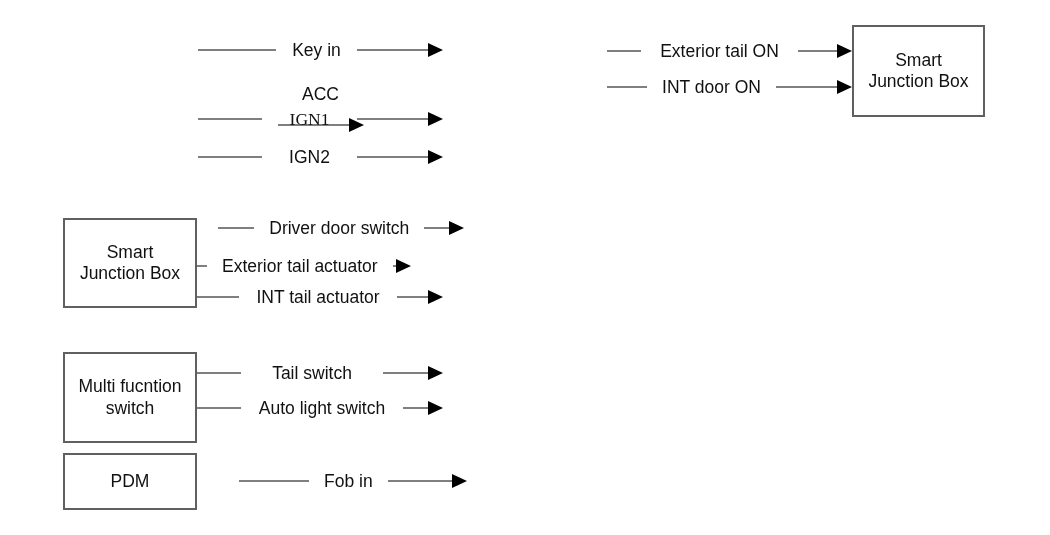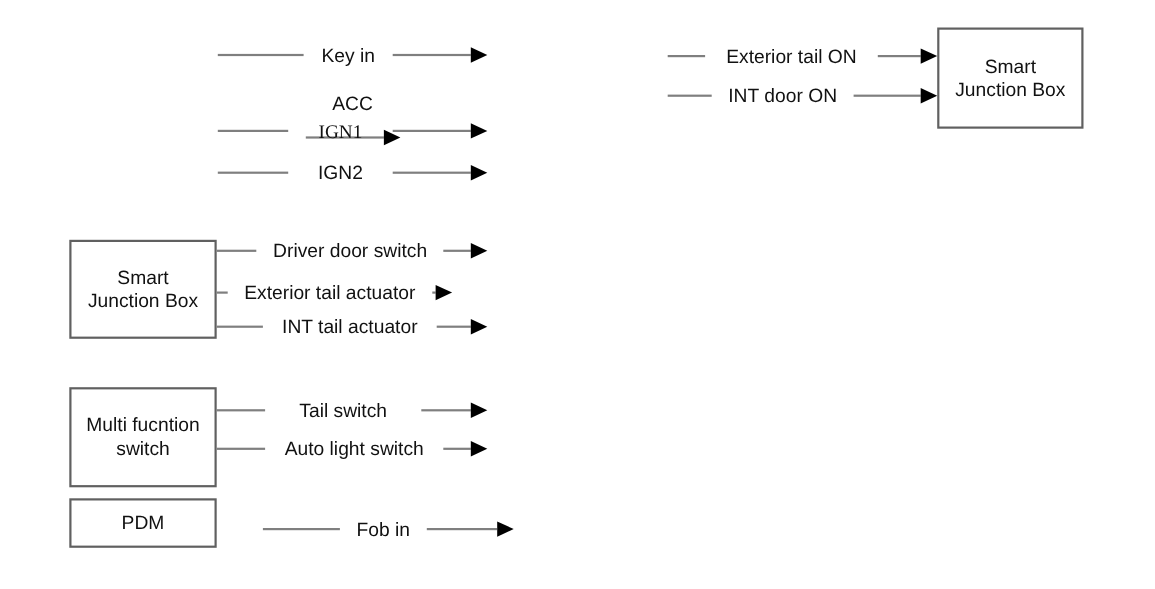--- a/index.html
+++ b/index.html
@@ -74,21 +74,21 @@
   <div class="box" style="left:63px; top:218px; width:134px; height:90px;">
     <span>Smart</span>
     <span>Junction Box</span>
   </div>
 
   <div class="box" style="left:63px; top:352px; width:134px; height:91px;">
     <span>Multi fucntion</span>
     <span>switch</span>
   </div>
 
-  <div class="box" style="left:63px; top:453px; width:134px; height:45px;align-items:center;">
+  <div class="box" style="left:63px; top:453px; width:134px; height:57px;align-items:center;">
     <span>PDM</span>
   </div>
 
   <div class="box" style="left:852px; top:25px; width:133px; height:92px;">
     <span>Smart</span>
     <span>Junction Box</span>
   </div>
 
   <div class="row" style="left:198px; top:37px; width:245px;">
     <span class="line stub" style="width:78px"></span>
@@ -119,21 +119,21 @@
 
   <div class="row" style="left:198px; top:144px; width:245px;">
     <span class="line stub" style="width:64px"></span>
     <span class="lbl">IGN2</span>
     <span class="arrowseg" style="width:86px">
         <span class="line"></span>
         <span class="head"></span>
       </span>
   </div>
 
-  <div class="row" style="left:197px; top:215px; width:246px;">
+  <div class="row" style="left:197px; top:215px; width:246px;padding-left:21px;">
     <span class="line stub" style="width:42px"></span>
     <span class="lbl">Driver door switch</span>
     <span class="arrowseg" style="width:46px">
         <span class="line"></span>
         <span class="head"></span>
       </span>
   </div>
 
   <div class="row" style="left:197px; top:253px; width:212px;">
     <span class="line stub" style="width:28px"></span>

